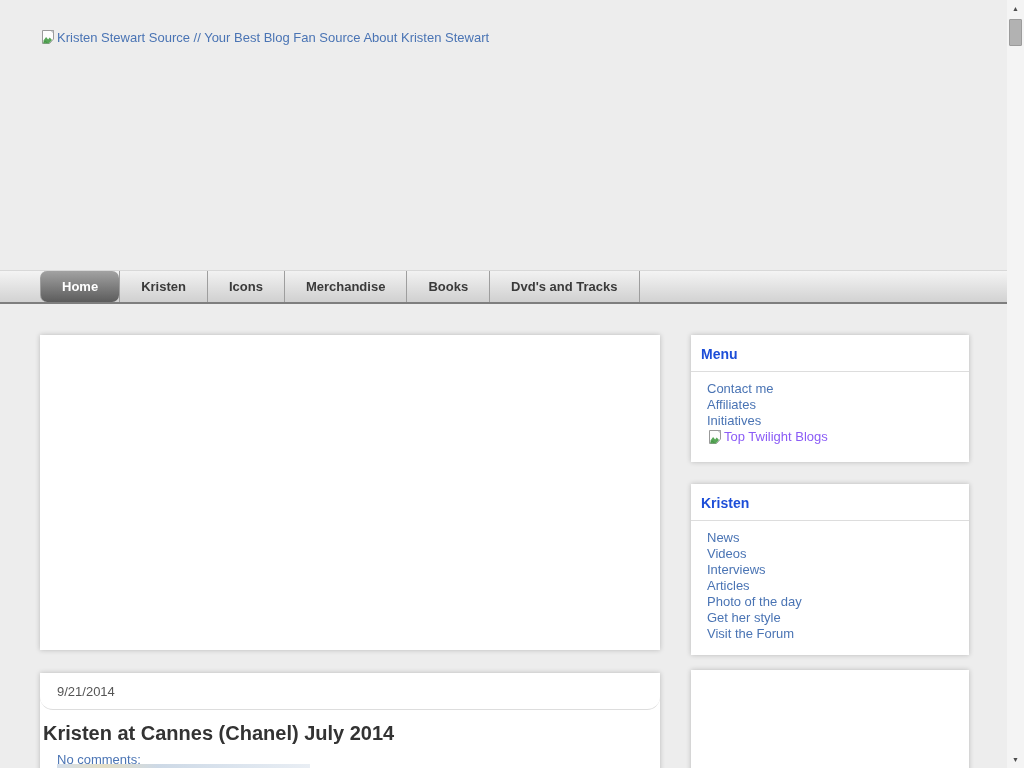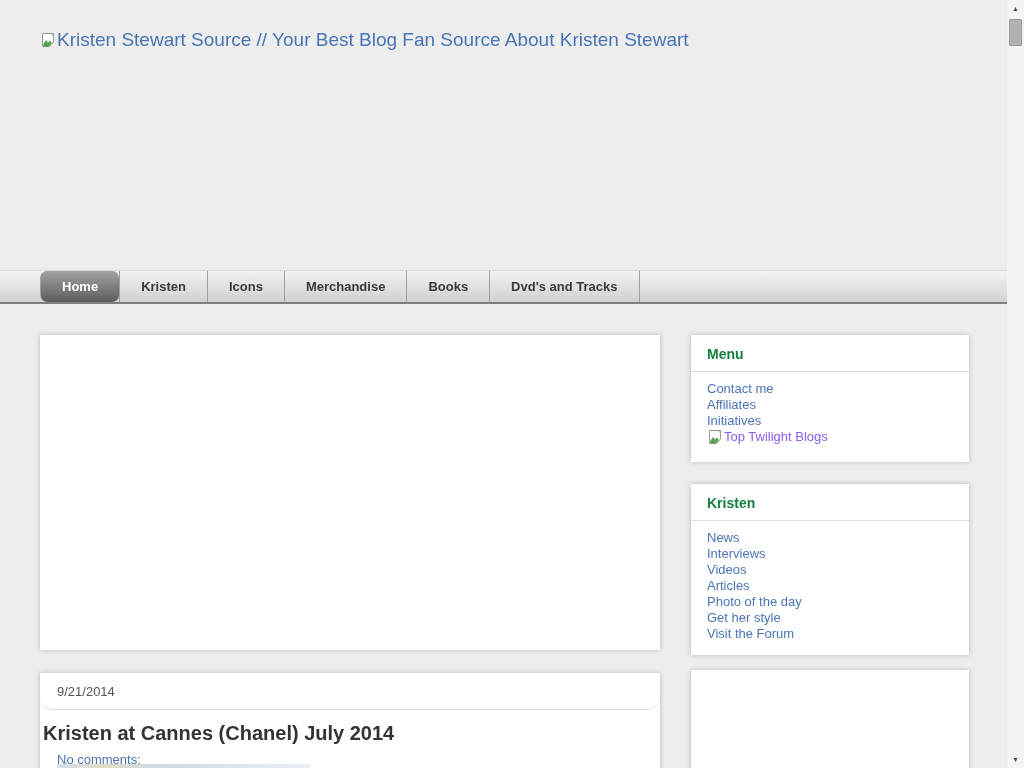--- a/index.html
+++ b/index.html
@@ -8,21 +8,21 @@
     font-family:"Liberation Sans", sans-serif;
     background:#ededed;
     position:relative;
   }
   a { text-decoration:none; cursor:pointer; }
 
   
   .site-header-link{
     position:absolute; left:40px; top:29px;
     display:inline-flex; align-items:center; gap:1px;
-    color:#4a74b4; font-size:19px;
+    color:#4a74b4; font-size:13px;
   }
   .broken-img{ width:16px; height:16px; flex:0 0 auto; }
 
   
   .navbar{
     position:absolute; left:0; top:270px;
     width:1007px; height:34px;
     background:linear-gradient(#f4f4f4,#d2d2d2);
     border-top:1px solid #d8d8d8;
     border-bottom:2px solid #7e7e7e;
@@ -71,22 +71,22 @@
   .post-image-sliver{
     position:absolute; left:17px; top:91px;
     width:253px; height:6px;
     background:linear-gradient(90deg,#d4deea 0%,#e3ddc4 18%,#cdd9e6 40%,#dbe4ee 70%,#e9eef4 100%);
   }
 
   
   .sidebar{ position:absolute; left:691px; top:335px; width:278px; }
   .widget{ margin-bottom:22px; padding-bottom:13px; }
   .widget-title{
-    font-size:14px; font-weight:bold; color:#15803d;
-    padding:11px 16px 9px;
+    font-size:14px; font-weight:bold; color:#1d4ed8;
+    padding:11px 10px 9px;
     border-bottom:1px solid #dddddd;
   }
   .widget-links{ padding:9px 16px 0; }
   .widget-links a{
     display:block;
     font-size:13px; line-height:16px; color:#4a74b4;
   }
   .badge-link{
     display:inline-flex; align-items:center; gap:1px;
     margin-left:16px;
@@ -167,22 +167,22 @@
         <path d="M3.5 13.5 l2-1.4 1.8 1.9" fill="none" stroke="#3c8a3c" stroke-width="0.8"></path>
       </svg>
       <span>Top Twilight Blogs</span>
     </a>
   </div>
 
   <div class="white-box widget widget-kristen">
     <div class="widget-title">Kristen</div>
     <div class="widget-links">
       <a>News</a>
+      <a>Videos</a>
       <a>Interviews</a>
-      <a>Videos</a>
       <a>Articles</a>
       <a>Photo of the day</a>
       <a>Get her style</a>
       <a>Visit the Forum</a>
     </div>
   </div>
 
   <div class="white-box widget widget-empty"></div>
 </div>
 

